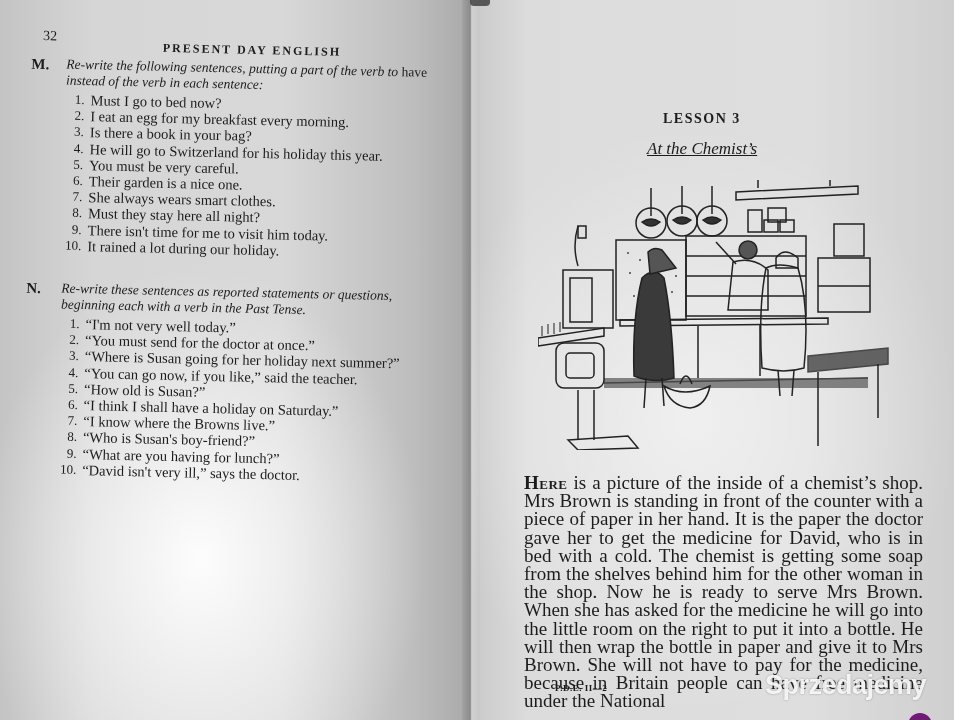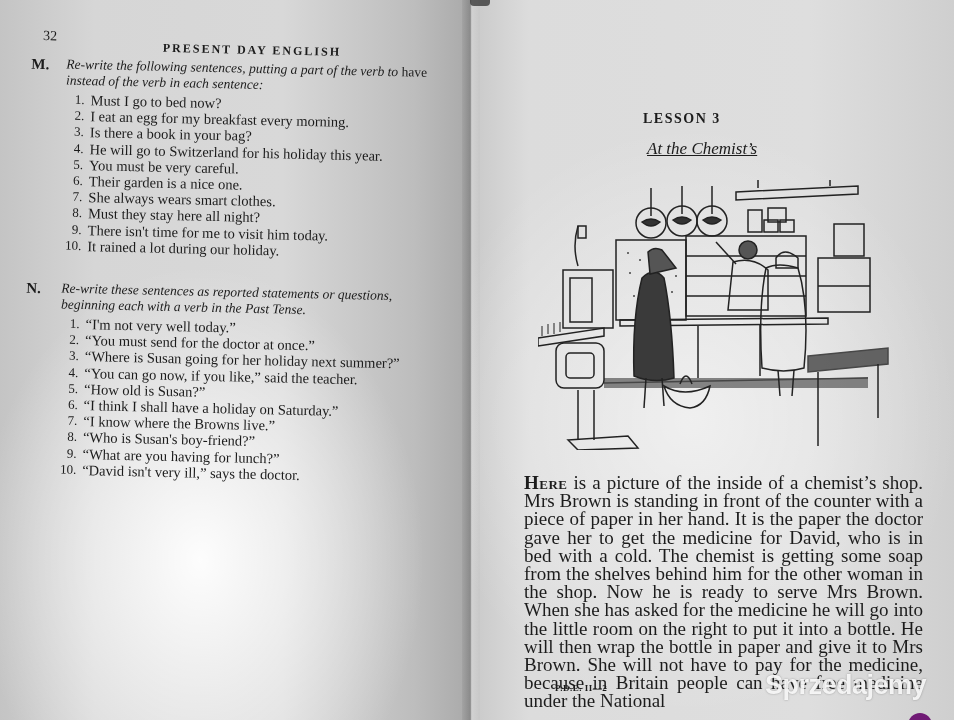--- a/index.html
+++ b/index.html
@@ -54,21 +54,21 @@
   .ex-instr { font-style: italic; }
   .ex-instr .plain { font-style: normal; }
   .items { list-style: none; margin: 3px 0 0 0; padding: 0; }
   .item {
     position: relative; font-size: 14.5px; line-height: 16.2px; padding-left: 60px;
   }
   .item-num {
     position: absolute; left: 28px; width: 26px; text-align: right; font-size: 13px;
   }
   .lesson-title {
-    position: absolute; left: 643px; top: 111px; font-size: 14px; letter-spacing: 1.5px; font-weight: bold;
+    position: absolute; left: 663px; top: 111px; font-size: 14px; letter-spacing: 1.5px; font-weight: bold;
   }
   .lesson-subtitle {
     position: absolute; left: 647px; top: 139px; font-size: 17px; font-style: italic; text-decoration: underline;
   }
   .illustration {
     position: absolute; left: 538px; top: 178px; width: 362px; height: 272px;
   }
   .passage {
     position: absolute; left: 524px; top: 474px; width: 399px;
     font-size: 19px; line-height: 18.2px; text-align: justify;

